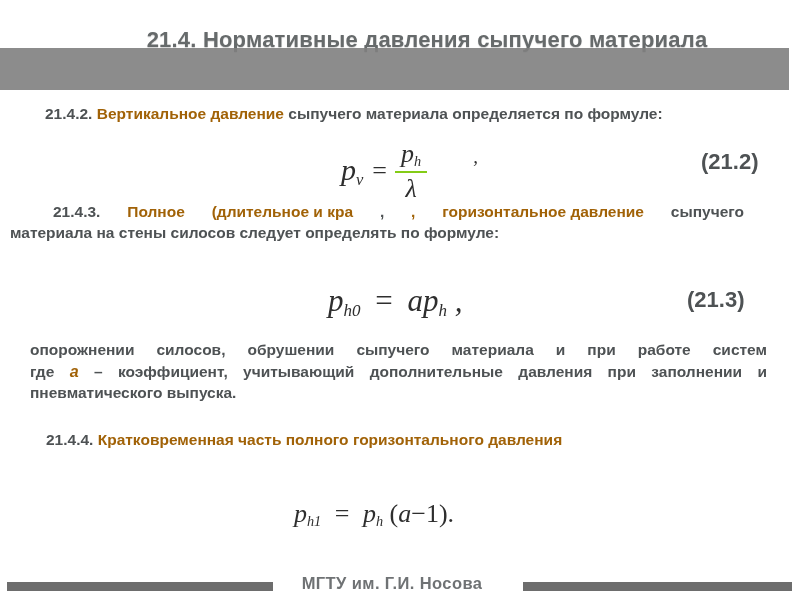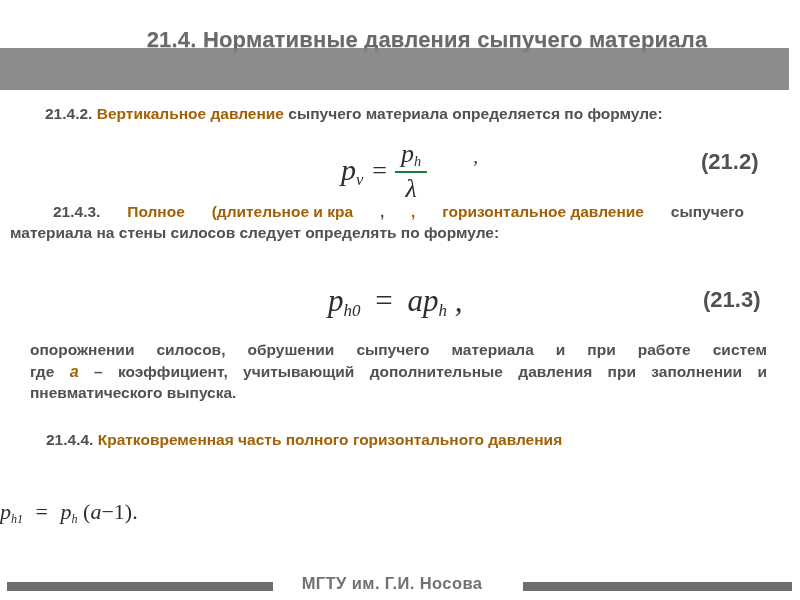--- a/index.html
+++ b/index.html
@@ -43,36 +43,36 @@
 
   
   .formula {
     font-family:"Liberation Serif","DejaVu Serif",serif; font-style:italic;
     color:#2e2e2e;
   }
   .f212 { position:absolute; top:140px; left:341px; display:flex; align-items:center; }
   .f212 .lhs { font-size:30px; }
   .f212 .eq  { font-size:26px; font-style:normal; margin:0 8px 0 9px; }
   .frac { display:inline-flex; flex-direction:column; align-items:center; }
-  .frac .num { font-size:26px; line-height:1.05; padding:0 6px 2px; border-bottom:2px solid #15803d; }
+  .frac .num { font-size:26px; line-height:1.05; padding:0 6px 2px; border-bottom:2px solid #84cc16; }
   .frac .den { font-size:26px; line-height:1.05; padding-top:2px; }
   .f212 .comma { font-size:19px; align-self:flex-start; margin:6px 0 0 46px; }
 
   .sx { font-size:0.55em; font-style:italic; vertical-align:-0.30em; letter-spacing:0; }
 
   .f213 { position:absolute; top:283px; left:328px; font-size:31px; white-space:nowrap; }
   .f213 .eq { font-style:normal; padding:0 7px; }
 
-  .f214 { position:absolute; top:499px; left:0; width:748px; text-align:left; font-size:22px; white-space:nowrap; }
+  .f214 { position:absolute; top:499px; left:0; width:748px; text-align:center; font-size:26px; white-space:nowrap; }
   .f214 .eq { font-style:normal; padding:0 7px; }
   .f214 .upright { font-style:normal; }
 
   .eq-tag { position:absolute; font-size:22px; font-weight:700; color:#4e5254; }
   .tag212 { top:149px; left:701px; }
-  .tag213 { top:287px; left:703px;text-align:right; }
+  .tag213 { top:287px; left:687px;text-align:right; }
 
   
   .footer-text {
     position:absolute; top:574px; left:0; width:800px; text-align:center;
     transform:translateX(-8px);
     font-size:16.5px; font-weight:700; color:#6f7274; letter-spacing:0.4px;
   }
   .bar { position:absolute; top:582px; height:9px; background:#6d6d6d; }
   .bar-left  { left:7px;   width:266px; }
   .bar-right { left:523px; width:269px; }

